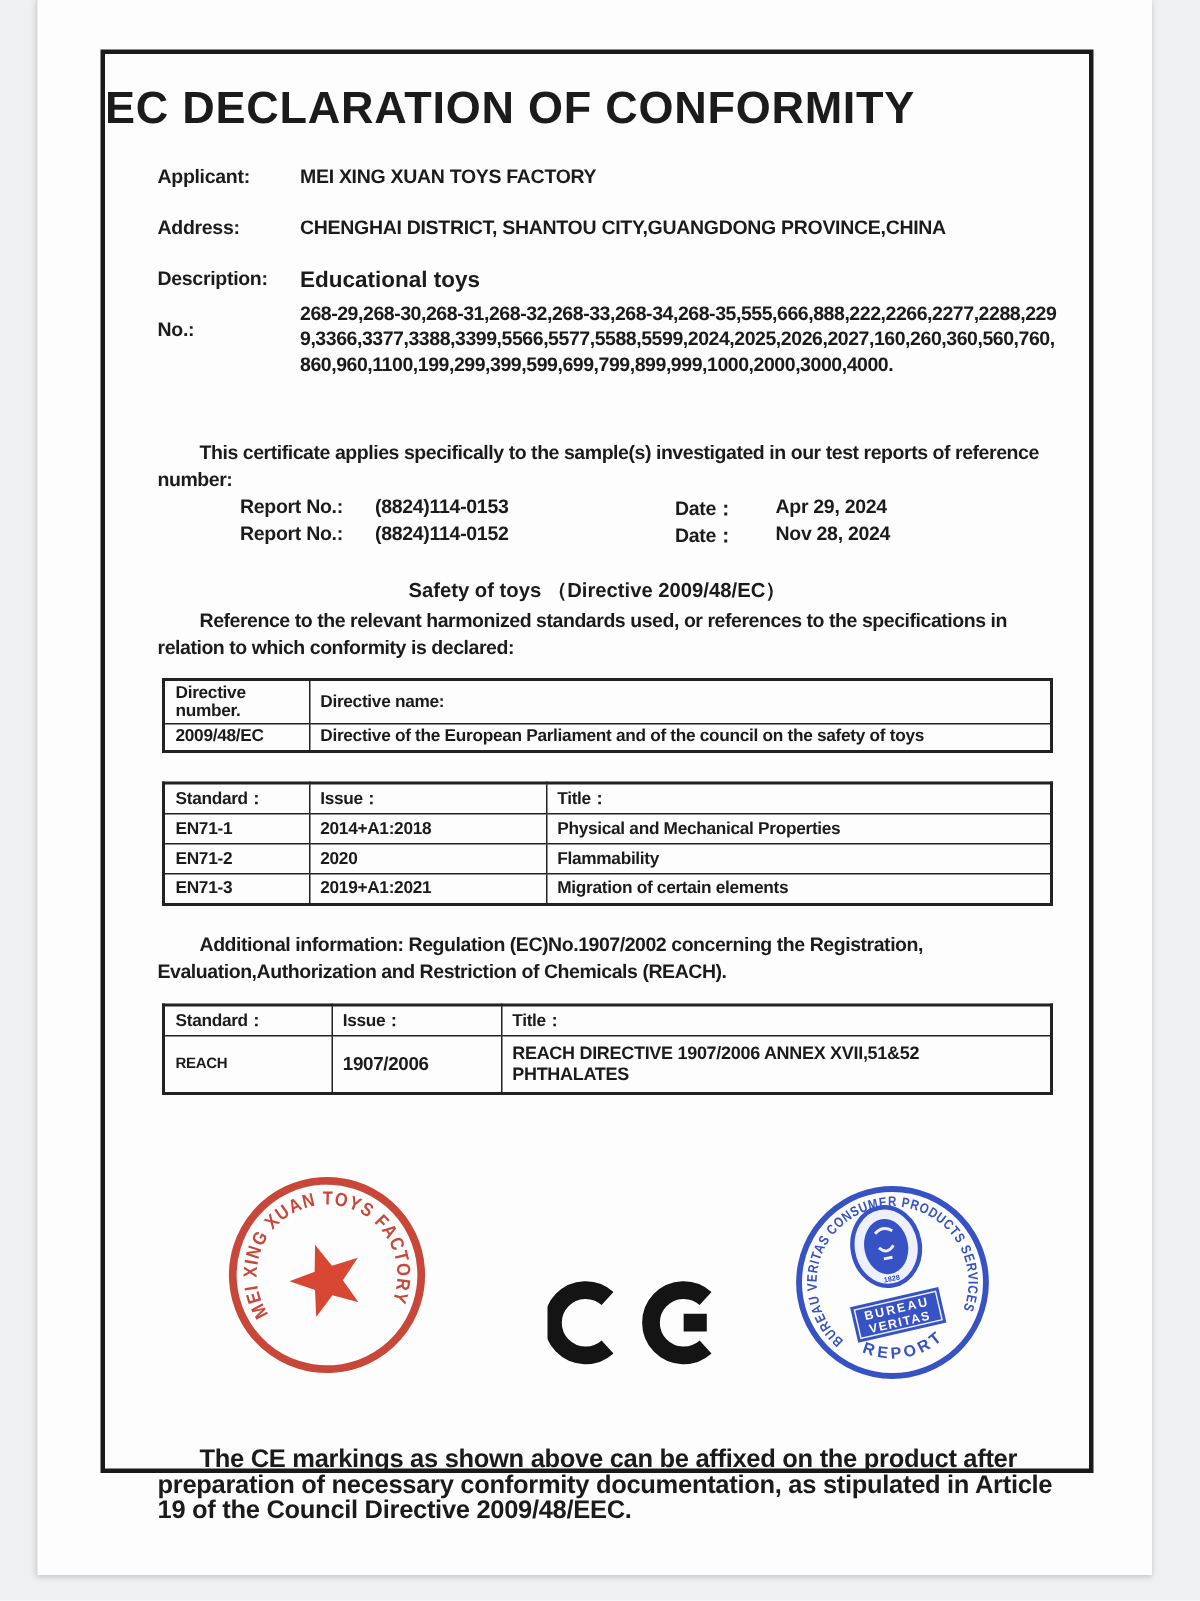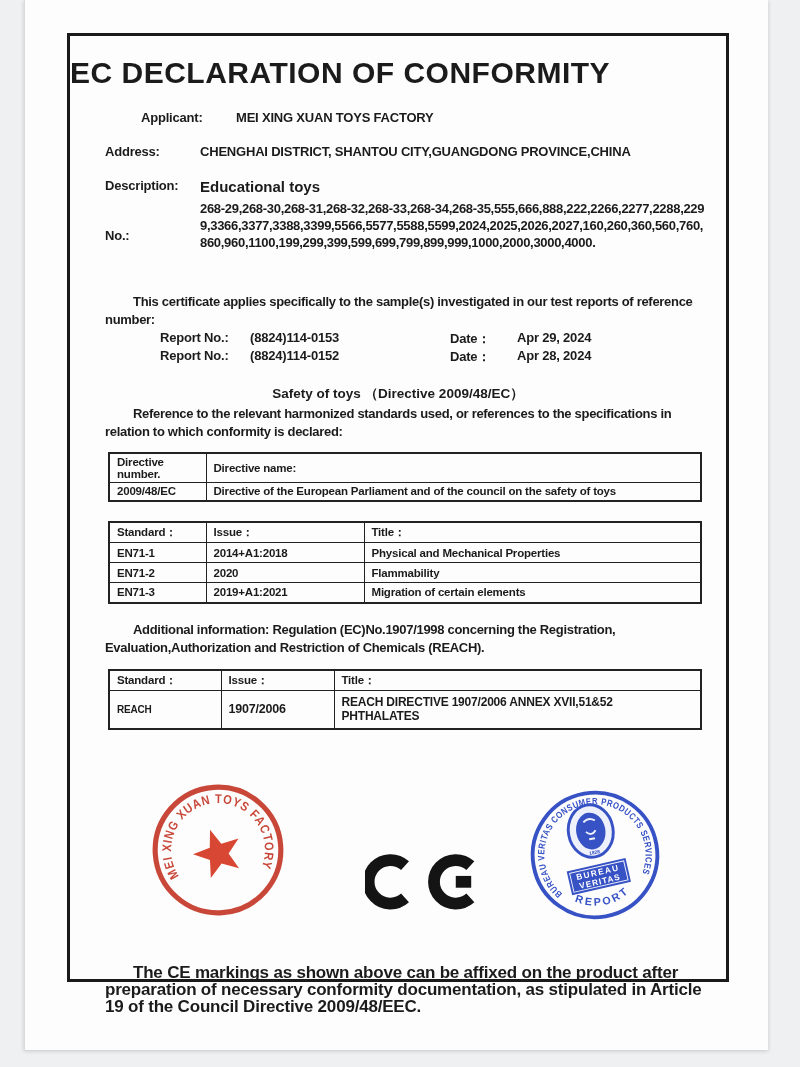--- a/index.html
+++ b/index.html
@@ -65,53 +65,53 @@
   .svgtext { font-family:"Liberation Sans", sans-serif; font-weight:700; }
 </style>
 </head>
 <body>
 
 <div class="page">
   <div class="frame">
 
     <div class="abs title">EC DECLARATION OF CONFORMITY</div>
 
-    <div class="abs fieldrow" style="top:74px;margin-left:36px;">
+    <div class="abs fieldrow" style="top:74px;">
       <span class="lbl">Applicant:</span>
       <span class="val">MEI XING XUAN TOYS FACTORY</span>
     </div>
 
     <div class="abs fieldrow" style="top:108px;">
       <span class="lbl">Address:</span>
       <span class="val">CHENGHAI DISTRICT, SHANTOU CITY,GUANGDONG PROVINCE,CHINA</span>
     </div>
 
     <div class="abs fieldrow" style="top:142px;">
       <span class="lbl">Description:</span>
       <span class="val" style="font-size:15px; letter-spacing:0;">Educational toys</span>
     </div>
 
     <div class="abs no-val">268-29,268-30,268-31,268-32,268-33,268-34,268-35,555,666,888,222,2266,2277,2288,2299,3366,3377,3388,3399,5566,5577,5588,5599,2024,2025,2026,2027,160,260,360,560,760,860,960,1100,199,299,399,599,699,799,899,999,1000,2000,3000,4000.</div>
-    <div class="abs fieldrow" style="top:192px;">
+    <div class="abs fieldrow" style="top:176px;">
       <span class="lbl">No.:</span>
     </div>
 
     <div class="abs para" style="left:35px; top:257px; width:618px;">This certificate applies specifically to the sample(s) investigated in our test reports of reference number:</div>
 
     <div class="abs report-line" style="top:294px; left:0; right:0; height:18px;">
       <span class="r-lbl">Report No.:</span>
       <span class="r-no">(8824)114-0153</span>
       <span class="d-lbl">Date：</span>
       <span class="d-val">Apr 29, 2024</span>
     </div>
     <div class="abs report-line" style="top:312px; left:0; right:0; height:18px;">
       <span class="r-lbl">Report No.:</span>
       <span class="r-no">(8824)114-0152</span>
       <span class="d-lbl">Date：</span>
-      <span class="d-val">Apr 28, 2024</span>
+      <span class="d-val">Nov 28, 2024</span>
     </div>
 
     <div class="abs safety">Safety of toys （Directive 2009/48/EC）</div>
 
     <div class="abs para" style="left:35px; top:369px; width:608px;">Reference to the relevant harmonized standards used, or references to the specifications in relation to which conformity is declared:</div>
 
     <table class="doc abs t-directive">
       <colgroup>
           <col style="width:97px;">
           <col>
@@ -151,21 +151,21 @@
         <td>Flammability</td>
       </tr>
       <tr>
         <td>EN71-3</td>
         <td>2019+A1:2021</td>
         <td>Migration of certain elements</td>
       </tr>
     </tbody>
       </table>
 
-    <div class="abs para" style="left:35px; top:585px; width:612px;">Additional information: Regulation (EC)No.1907/1998 concerning the Registration, Evaluation,Authorization and Restriction of Chemicals (REACH).</div>
+    <div class="abs para" style="left:35px; top:585px; width:612px;">Additional information: Regulation (EC)No.1907/2002 concerning the Registration, Evaluation,Authorization and Restriction of Chemicals (REACH).</div>
 
     <table class="doc abs t-reach">
       <colgroup>
           <col style="width:112px;">
           <col style="width:113px;">
           <col>
         </colgroup>
       <tbody>
           <tr style="height:20px;">
         <td>Standard：</td>

